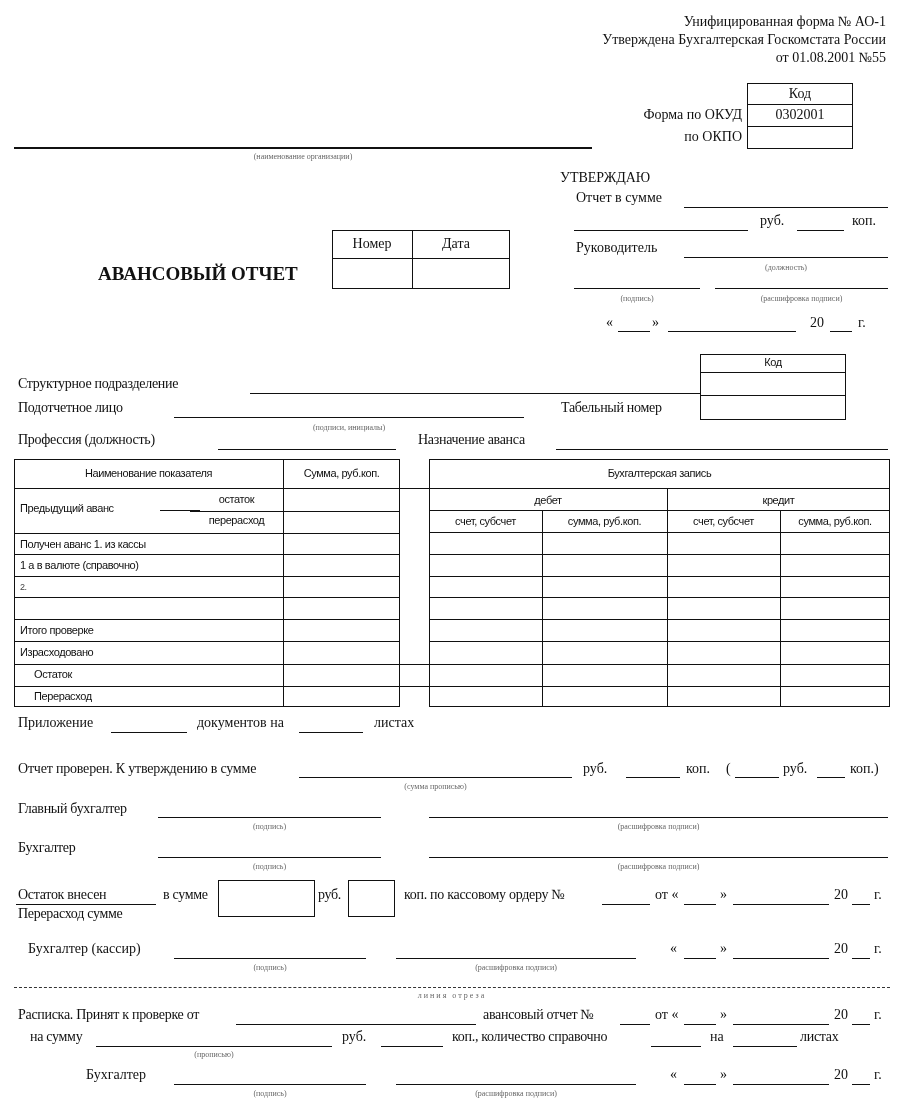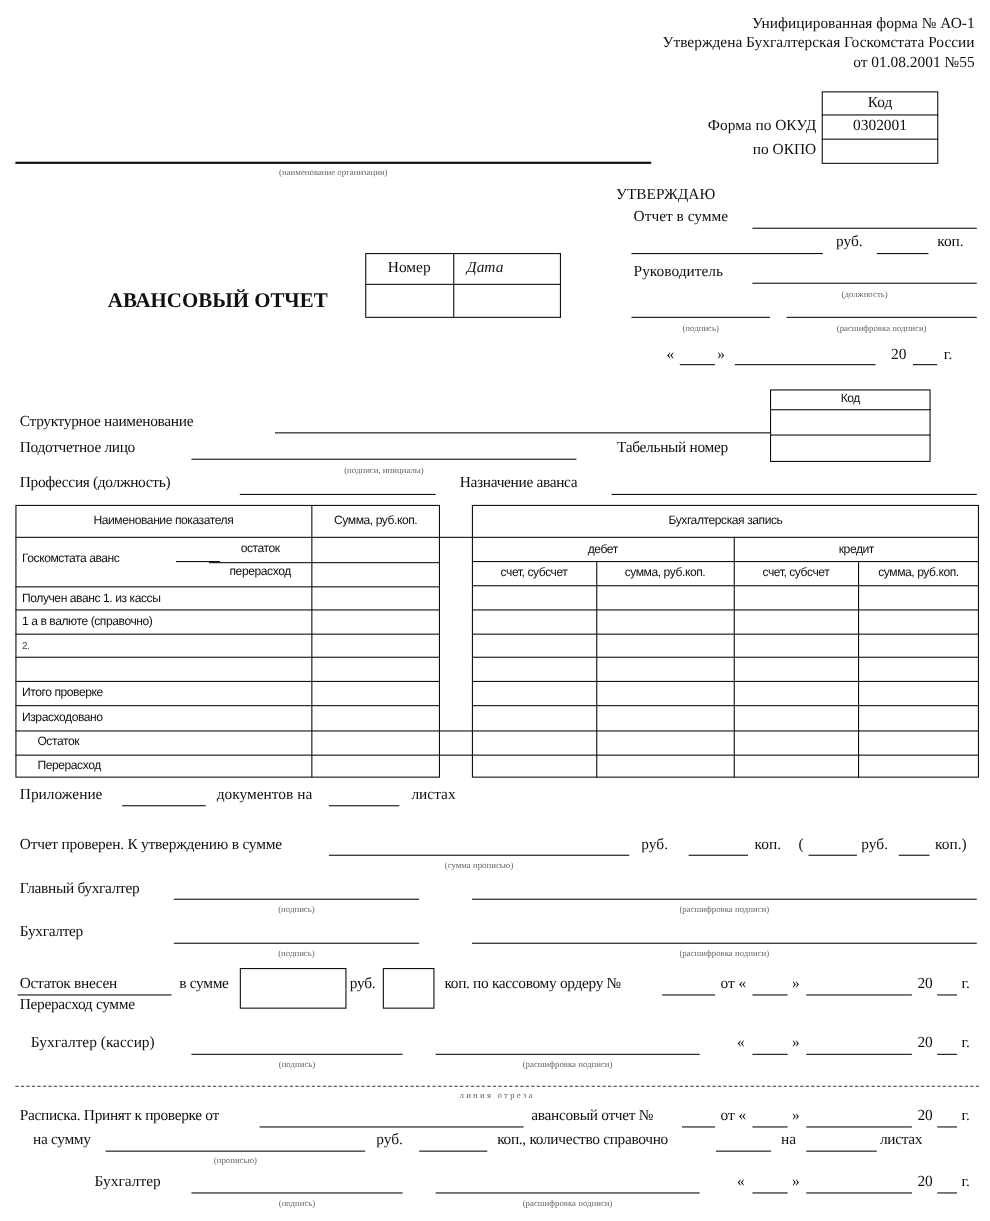--- a/index.html
+++ b/index.html
@@ -35,21 +35,21 @@
 <div class="t" style="right:158px; top:129px; text-align:right;">по ОКПО</div>
 
 <div class="ul input-slot" style="left:14px; top:147px; width:578px; border-top-width:2px;"></div>
 <div class="cap" style="left:14px; top:152px; width:578px;">(наименование организации)</div>
 
 <div class="t bold" style="left:98px; top:263px; font-size:19px; line-height:22px;">АВАНСОВЫЙ ОТЧЕТ</div>
 <div class="box" style="left:332px; top:230px; width:178px; height:59px;"></div>
 <div class="vl" style="left:412px; top:230px; height:59px;"></div>
 <div class="hl" style="left:332px; top:258px; width:178px;"></div>
 <div class="t ctr" style="left:332px; top:236px; width:80px;">Номер</div>
-<div class="t ctr" style="left:392px; top:236px; width:98px;font-style:italic;">Дата</div>
+<div class="t ctr" style="left:407px; top:236px; width:98px;">Дата</div>
 <div class="abs input-slot" style="left:334px; top:260px; width:77px; height:27px;"></div>
 <div class="abs input-slot" style="left:414px; top:260px; width:94px; height:27px;"></div>
 
 <div class="t" style="left:560px; top:170px;">УТВЕРЖДАЮ</div>
 <div class="t" style="left:576px; top:190px;">Отчет в сумме</div>
 <div class="ul input-slot" style="left:684px; top:207px; width:204px;"></div>
 <div class="ul input-slot" style="left:574px; top:230px; width:174px;"></div>
 <div class="t" style="left:760px; top:213px;">руб.</div>
 <div class="ul input-slot" style="left:797px; top:230px; width:47px;"></div>
 <div class="t" style="left:852px; top:213px;">коп.</div>
@@ -68,21 +68,21 @@
 <div class="ul input-slot" style="left:830px; top:331px; width:22px;"></div>
 <div class="t" style="left:858px; top:315px;">г.</div>
 
 <div class="box" style="left:700px; top:354px; width:146px; height:66px;"></div>
 <div class="hl" style="left:700px; top:372px; width:146px;"></div>
 <div class="hl" style="left:700px; top:395px; width:146px;"></div>
 <div class="ts ctr" style="left:700px; top:356px; width:146px;">Код</div>
 <div class="abs input-slot" style="left:702px; top:374px; width:142px; height:20px;"></div>
 <div class="abs input-slot" style="left:702px; top:397px; width:142px; height:21px;"></div>
 
-<div class="t" style="left:18px; top:376px; letter-spacing:-0.3px;">Структурное наименование</div>
+<div class="t" style="left:18px; top:376px; letter-spacing:-0.3px;">Структурное подразделение</div>
 <div class="ul input-slot" style="left:250px; top:393px; width:450px;"></div>
 <div class="t" style="left:18px; top:400px; letter-spacing:-0.3px;">Подотчетное лицо</div>
 <div class="ul input-slot" style="left:174px; top:417px; width:350px;"></div>
 <div class="cap" style="left:174px; top:423px; width:350px;">(подписи, инициалы)</div>
 <div class="t" style="left:561px; top:400px; letter-spacing:-0.3px;">Табельный номер</div>
 <div class="t" style="left:18px; top:432px; letter-spacing:-0.3px;">Профессия (должность)</div>
 <div class="ul input-slot" style="left:218px; top:449px; width:178px;"></div>
 <div class="t" style="left:418px; top:432px; letter-spacing:-0.3px;">Назначение аванса</div>
 <div class="ul input-slot" style="left:556px; top:449px; width:332px;"></div>
 
@@ -95,21 +95,21 @@
 <div class="hl" style="left:190px; top:511px; width:210px;"></div>
 <div class="hl" style="left:14px; top:533px; width:386px;"></div>
 <div class="hl" style="left:14px; top:554px; width:386px;"></div>
 <div class="hl" style="left:14px; top:576px; width:386px;"></div>
 <div class="hl" style="left:14px; top:597px; width:386px;"></div>
 <div class="hl" style="left:14px; top:619px; width:386px;"></div>
 <div class="hl" style="left:14px; top:641px; width:386px;"></div>
 <div class="hl" style="left:14px; top:664px; width:416px;"></div>
 <div class="hl" style="left:14px; top:686px; width:416px;"></div>
 
-<div class="ts" style="left:20px; top:502px;">Госкомстата аванс</div>
+<div class="ts" style="left:20px; top:502px;">Предыдущий аванс</div>
 <div class="hl" style="left:160px; top:510px; width:40px; border-top-width:1.2px;"></div>
 <div class="ts ctr" style="left:190px; top:493px; width:93px;">остаток</div>
 <div class="ts ctr" style="left:190px; top:514px; width:93px;">перерасход</div>
 <div class="ts" style="left:20px; top:538px;">Получен аванс 1. из кассы</div>
 <div class="ts" style="left:20px; top:559px;text-align:center;">1 а  в валюте (справочно)</div>
 <div class="ts" style="left:20px; top:581px; font-size:9px; color:#444;">2.</div>
 <div class="ts" style="left:20px; top:602px;"></div>
 <div class="ts" style="left:20px; top:624px;">Итого проверке</div>
 <div class="ts" style="left:20px; top:646px;">Израсходовано</div>
 <div class="ts" style="left:34px; top:668px;">Остаток</div>

